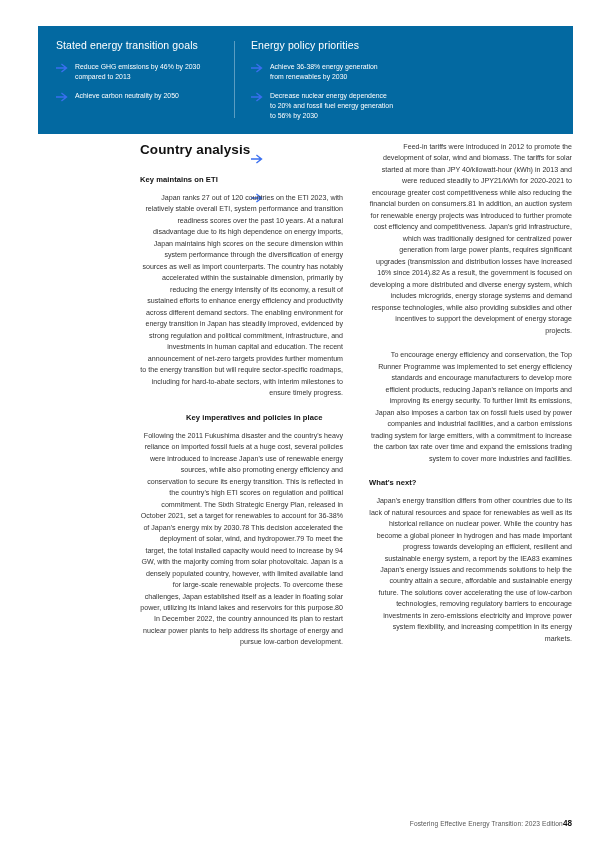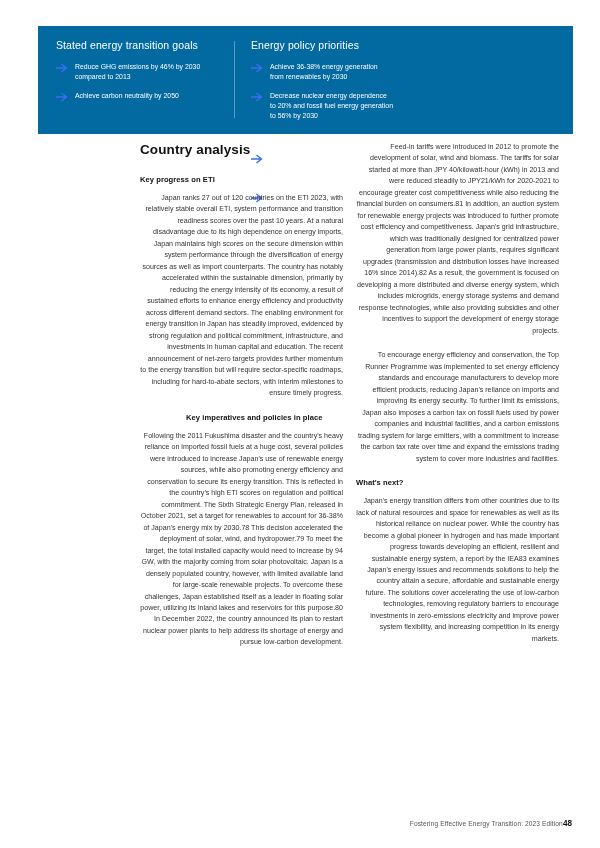--- a/index.html
+++ b/index.html
@@ -71,21 +71,21 @@
   }
 
   
   .content {
     position: absolute;
     left: 140px;
     top: 142px;
     width: 432px;
     height: 660px;
     display: flex;
-    gap: 13px;
+    gap: 26px;
   }
   .col {
     width: 203px;
   }
   .col-title {
     font-size: 13.5px;
     font-weight: 700;
     color: #111111;
     margin: 0 0 18px 0;
     letter-spacing: 0.1px;
@@ -201,21 +201,21 @@
       </div>
     </div>
   </div>
 </div>
 
 <div class="content">
 
   <div class="col">
     <h1 class="col-title">Country analysis</h1>
 
-    <h2 class="sub-head">Key progress on ETI</h2>
+    <h2 class="sub-head">Key maintains on ETI</h2>
     <p class="para">Japan ranks 27 out of 120 countries on the ETI 2023, with relatively stable overall ETI, system performance and transition readiness scores over the past 10 years. At a natural disadvantage due to its high dependence on energy imports, Japan maintains high scores on the secure dimension within system performance through the diversification of energy sources as well as import counterparts. The country has notably accelerated within the sustainable dimension, primarily by reducing the energy intensity of its economy, a result of sustained efforts to enhance energy efficiency and productivity across different demand sectors. The enabling environment for energy transition in Japan has steadily improved, evidenced by strong regulation and political commitment, infrastructure, and investments in human capital and education. The recent announcement of net-zero targets provides further momentum to the energy transition but will require sector-specific roadmaps, including for hard-to-abate sectors, with interim milestones to ensure timely progress.</p>
 
     <h2 class="sub-head gap-before">Key imperatives and policies in place</h2>
     <p class="para">Following the 2011 Fukushima disaster and the country's heavy reliance on imported fossil fuels at a huge cost, several policies were introduced to increase Japan's use of renewable energy sources, while also promoting energy efficiency and conservation to secure its energy transition. This is reflected in the country's high ETI scores on regulation and political commitment. The Sixth Strategic Energy Plan, released in October 2021, set a target for renewables to account for 36-38% of Japan's energy mix by 2030.78 This decision accelerated the deployment of solar, wind, and hydropower.79 To meet the target, the total installed capacity would need to increase by 94 GW, with the majority coming from solar photovoltaic. Japan is a densely populated country, however, with limited available land for large-scale renewable projects. To overcome these challenges, Japan established itself as a leader in floating solar power, utilizing its inland lakes and reservoirs for this purpose.80 In December 2022, the country announced its plan to restart nuclear power plants to help address its shortage of energy and pursue low-carbon development.</p>
   </div>
 
   <div class="col">
     <p class="para">Feed-in tariffs were introduced in 2012 to promote the development of solar, wind and biomass. The tariffs for solar started at more than JPY 40/kilowatt-hour (kWh) in 2013 and were reduced steadily to JPY21/kWh for 2020-2021 to encourage greater cost competitiveness while also reducing the financial burden on consumers.81 In addition, an auction system for renewable energy projects was introduced to further promote cost efficiency and competitiveness. Japan's grid infrastructure, which was traditionally designed for centralized power generation from large power plants, requires significant upgrades (transmission and distribution losses have increased 16% since 2014).82 As a result, the government is focused on developing a more distributed and diverse energy system, which includes microgrids, energy storage systems and demand response technologies, while also providing subsidies and other incentives to support the development of energy storage projects.</p>
     <p class="para">To encourage energy efficiency and conservation, the Top Runner Programme was implemented to set energy efficiency standards and encourage manufacturers to develop more efficient products, reducing Japan's reliance on imports and improving its energy security. To further limit its emissions, Japan also imposes a carbon tax on fossil fuels used by power companies and industrial facilities, and a carbon emissions trading system for large emitters, with a commitment to increase the carbon tax rate over time and expand the emissions trading system to cover more industries and facilities.</p>
 

